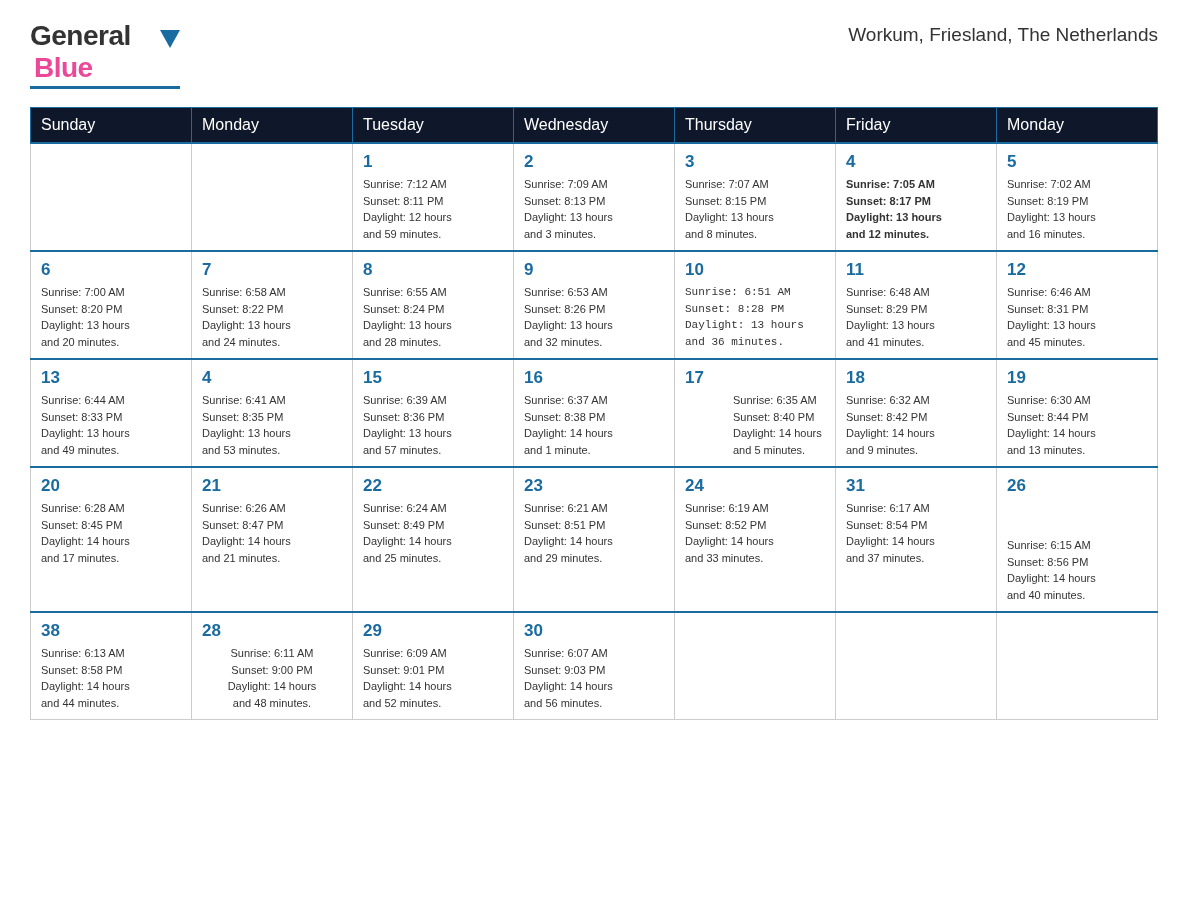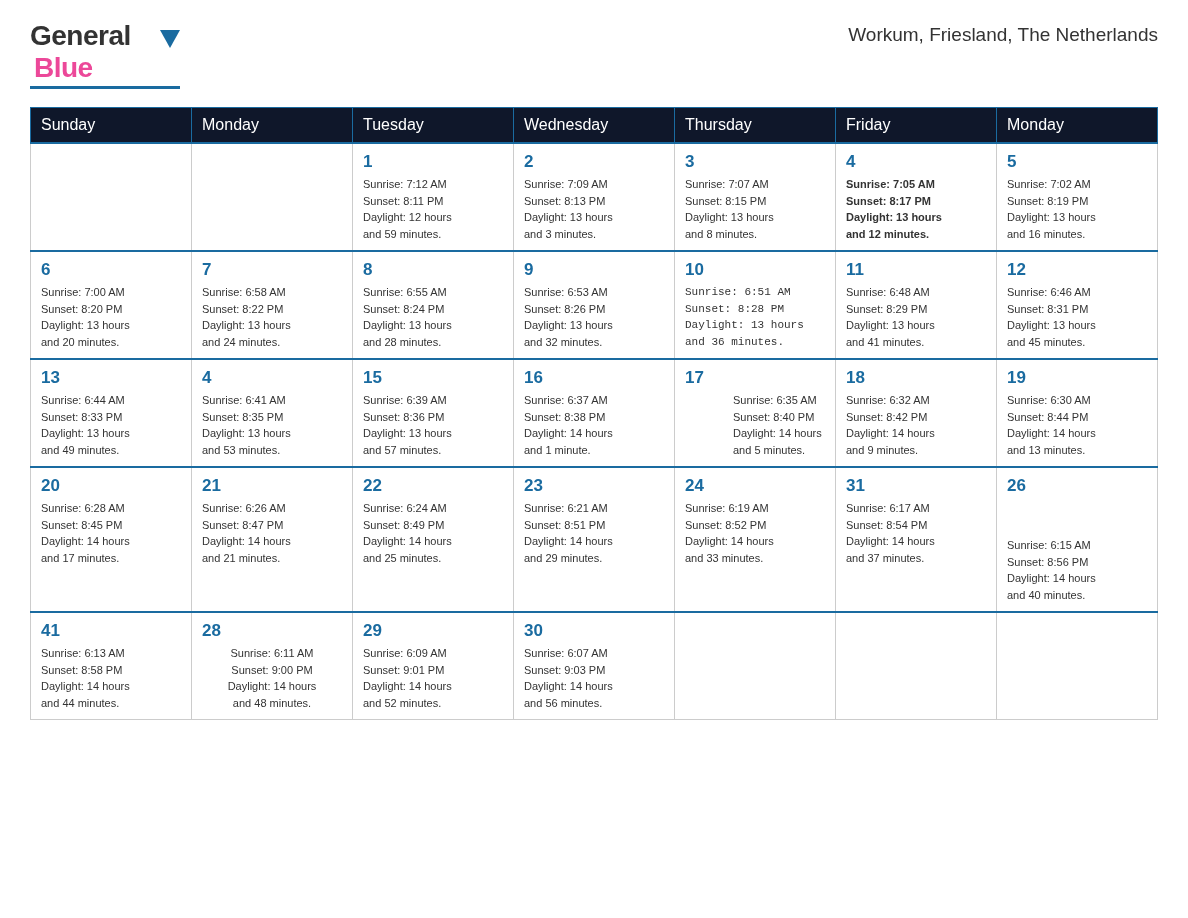--- a/index.html
+++ b/index.html
@@ -326,21 +326,21 @@
         <td>
           <div class="day-number">26</div>
           <div class="day-info" style="white-space: pre-line; margin-top: 41px;">Sunrise: 6:15 AM
 Sunset: 8:56 PM
 Daylight: 14 hours
 and 40 minutes.</div>
         </td>
       </tr>
       <tr>
         <td>
-          <div class="day-number">41</div>
+          <div class="day-number">38</div>
           <div class="day-info" style="white-space: pre-line;">Sunrise: 6:13 AM
 Sunset: 8:58 PM
 Daylight: 14 hours
 and 44 minutes.</div>
         </td>
         <td>
           <div class="day-number">28</div>
           <div class="day-info" style="white-space: pre-line; text-align: center;">Sunrise: 6:11 AM
 Sunset: 9:00 PM
 Daylight: 14 hours

